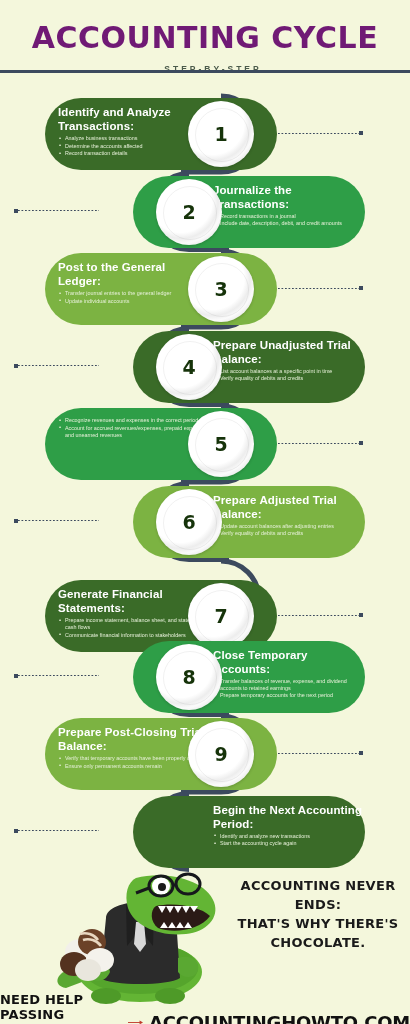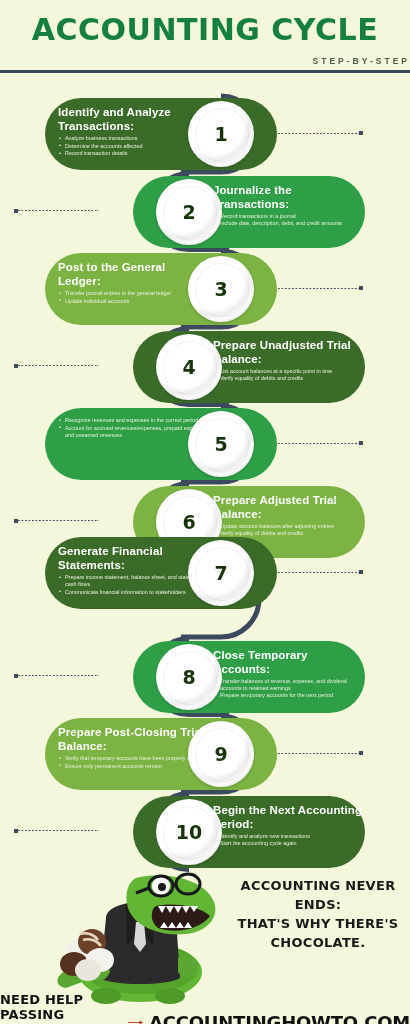--- a/index.html
+++ b/index.html
@@ -18,26 +18,26 @@
     overflow: hidden;
   }
 
   
   .header { position: absolute; top: 0; left: 0; width: 410px; }
   .title {
     text-align: center;
     font-size: 30px;
     font-weight: bold;
     letter-spacing: 0.5px;
-    color: #15803d;
-    padding-top: 12px;
+    color: #701a75;
+    padding-top: 20px;
     font-family: "DejaVu Sans", sans-serif;
   }
   .subtitle {
-    text-align: right;
+    text-align: center;
     font-size: 8.5px;
     letter-spacing: 3px;
     color: #4b5b4b;
     padding-top: 9px;
     font-weight: bold;
     margin-left: 16px;
   }
   .rule {
     position: absolute;
     top: 70px; left: 0;
@@ -313,21 +313,21 @@
           </ul>
         </div>
         <div class="badge">
           <span>6</span>
         </div>
         <div class="connector">
           <div class="dots"></div>
           <div class="cap"></div>
         </div>
       </div>
-      <div class="step left" style="top: 537px; left: 0px; width: 410px;">
+      <div class="step left" style="top: 580px; left: 0px; width: 410px;">
         <div class="pill" style="background: rgb(58, 107, 40);"></div>
         <div class="txt">
           <div class="heading">Generate Financial Statements:</div>
           <ul class="bullets">
             <li>Prepare income statement, balance sheet, and statement of cash flows</li>
             <li>Communicate financial information to stakeholders</li>
           </ul>
         </div>
         <div class="badge">
           <span>7</span>
@@ -372,23 +372,20 @@
         </div>
       </div>
       <div class="step right" style="top: 795.5px; left: 0px; width: 410px;">
         <div class="pill" style="background: rgb(58, 107, 40);"></div>
         <div class="txt">
           <div class="heading">Begin the Next Accounting Period:</div>
           <ul class="bullets">
             <li>Identify and analyze new transactions</li>
             <li>Start the accounting cycle again</li>
           </ul>
-        </div>
-        <div class="badge">
-          <span>10</span>
         </div>
         <div class="connector">
           <div class="dots"></div>
           <div class="cap"></div>
         </div>
       </div>
     </div>
 
   <div class="mascot-area">
 

